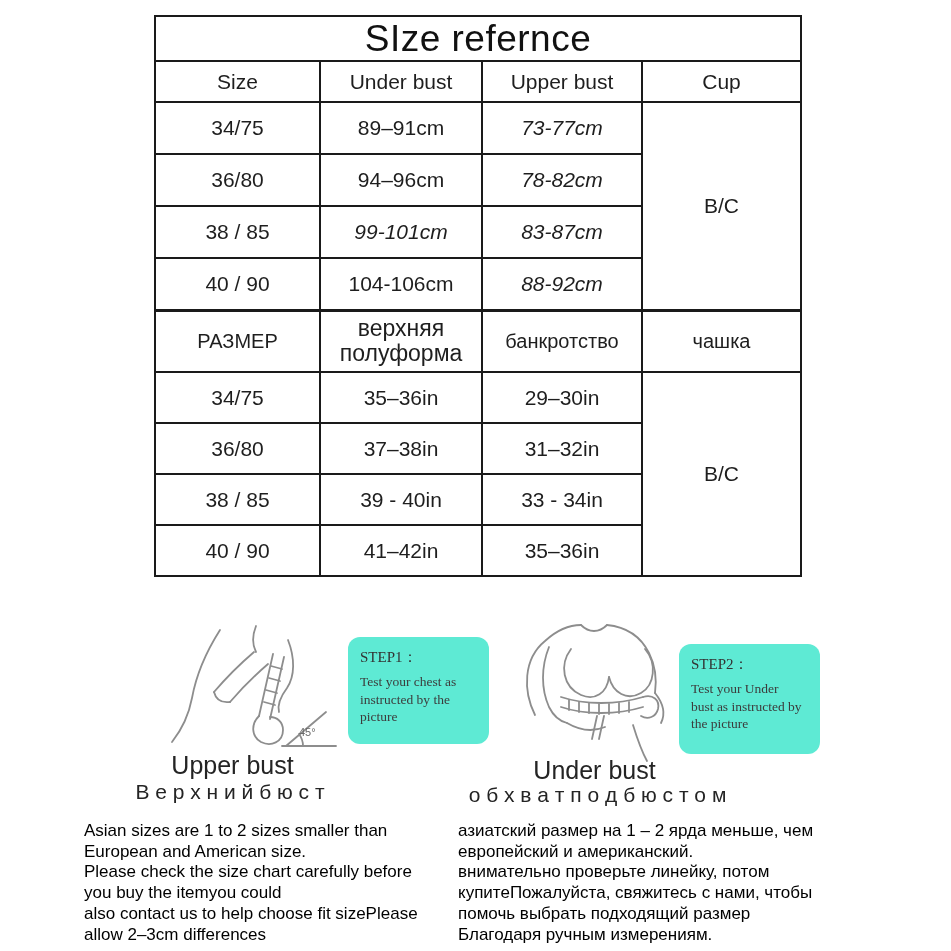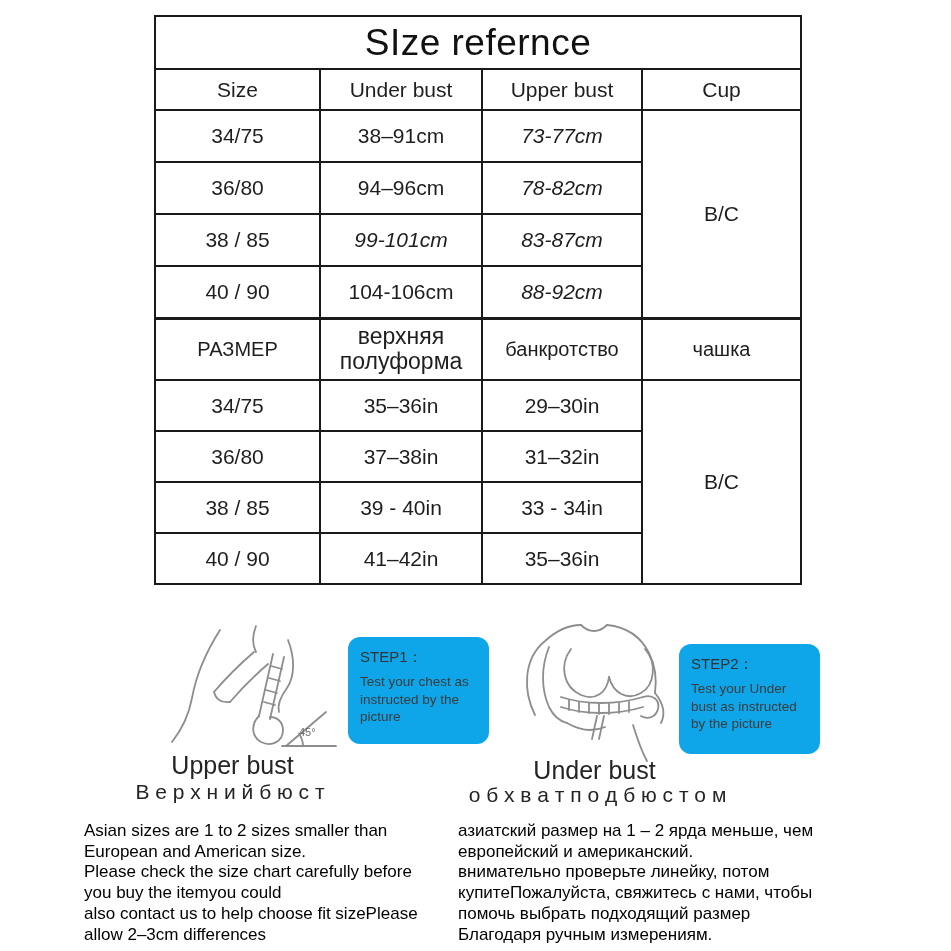--- a/index.html
+++ b/index.html
@@ -3,36 +3,36 @@
 <meta charset="utf-8">
 <style>
   * { margin:0; padding:0; box-sizing:border-box; }
   html,body { background:#fff; }
   body { width:951px; height:951px; font-family:"Liberation Sans", sans-serif; color:#1e1e1e; }
   .page { position:relative; width:951px; height:951px; background:#ffffff; overflow:hidden; }
 
   
   table.size-table { position:absolute; left:154px; top:15px; width:646px; border-collapse:collapse; table-layout:fixed; }
   table.size-table td { border:2px solid #1a1a1a; text-align:center; vertical-align:middle; font-size:21px; color:#1e1e1e; padding:0; }
-  tr.r-title td { height:53px; font-size:37px; color:#111; letter-spacing:.5px; }
+  tr.r-title td { height:45px; font-size:37px; color:#111; letter-spacing:.5px; }
   tr.r-head  td { height:41px; }
   tr.r-cm    td { height:52px; }
   tr.r-ru    td { height:62px; border-top-width:3px; font-size:20px; }
   tr.r-ru td.ru-mid { font-size:23px; line-height:1.12; }
   tr.r-in    td { height:51px; }
   td.cup-cell { font-size:43px; color:#141414; }
   td.tint { color:#2e3831;font-style:italic; }
 
   
   svg.fig { position:absolute; }
   svg.fig path, svg.fig line { fill:none; stroke:#8d8d8d; stroke-width:1.8; stroke-linecap:round; stroke-linejoin:round; }
   .angle-label { position:absolute; left:299px; top:726px; font-size:11px; color:#6a6a6a; }
 
   
-  .step-box { position:absolute; background:#0ea5e9; border-radius:12px; padding:11px 16px 0 12px; }
+  .step-box { position:absolute; background:#5eead4; border-radius:12px; padding:11px 16px 0 12px;font-family:Liberation Serif, serif; }
   .step1 { left:348px; top:637px; width:141px; height:107px; }
   .step2 { left:679px; top:644px; width:141px; height:110px; }
   .step-label { font-size:15px; color:#333; margin-bottom:6px; }
   .step-text { font-size:13.5px; line-height:1.3; color:#3c3c3c; }
 
   
   .caption { position:absolute; text-align:center; color:#242424; }
   .cap-en { font-size:25px; }
   .cap-ru { font-size:21px; }
   .cap-upper-en { left:110px; top:751px; width:245px; }
@@ -62,21 +62,21 @@
       <td colspan="4">SIze refernce</td>
     </tr>
     <tr class="r-head">
       <td>Size</td>
       <td>Under bust</td>
       <td>Upper bust</td>
       <td>Cup</td>
     </tr>
     <tr class="r-cm">
       <td>34/75</td>
-      <td>38–91cm</td>
+      <td>89–91cm</td>
       <td class="tint">73-77cm</td>
       <td rowspan="4" class="cup-cell">B/C</td>
     </tr>
     <tr class="r-cm">
       <td>36/80</td>
       <td>94–96cm</td>
       <td class="tint">78-82cm</td>
     </tr>
     <tr class="r-cm">
       <td>38 / 85</td>

